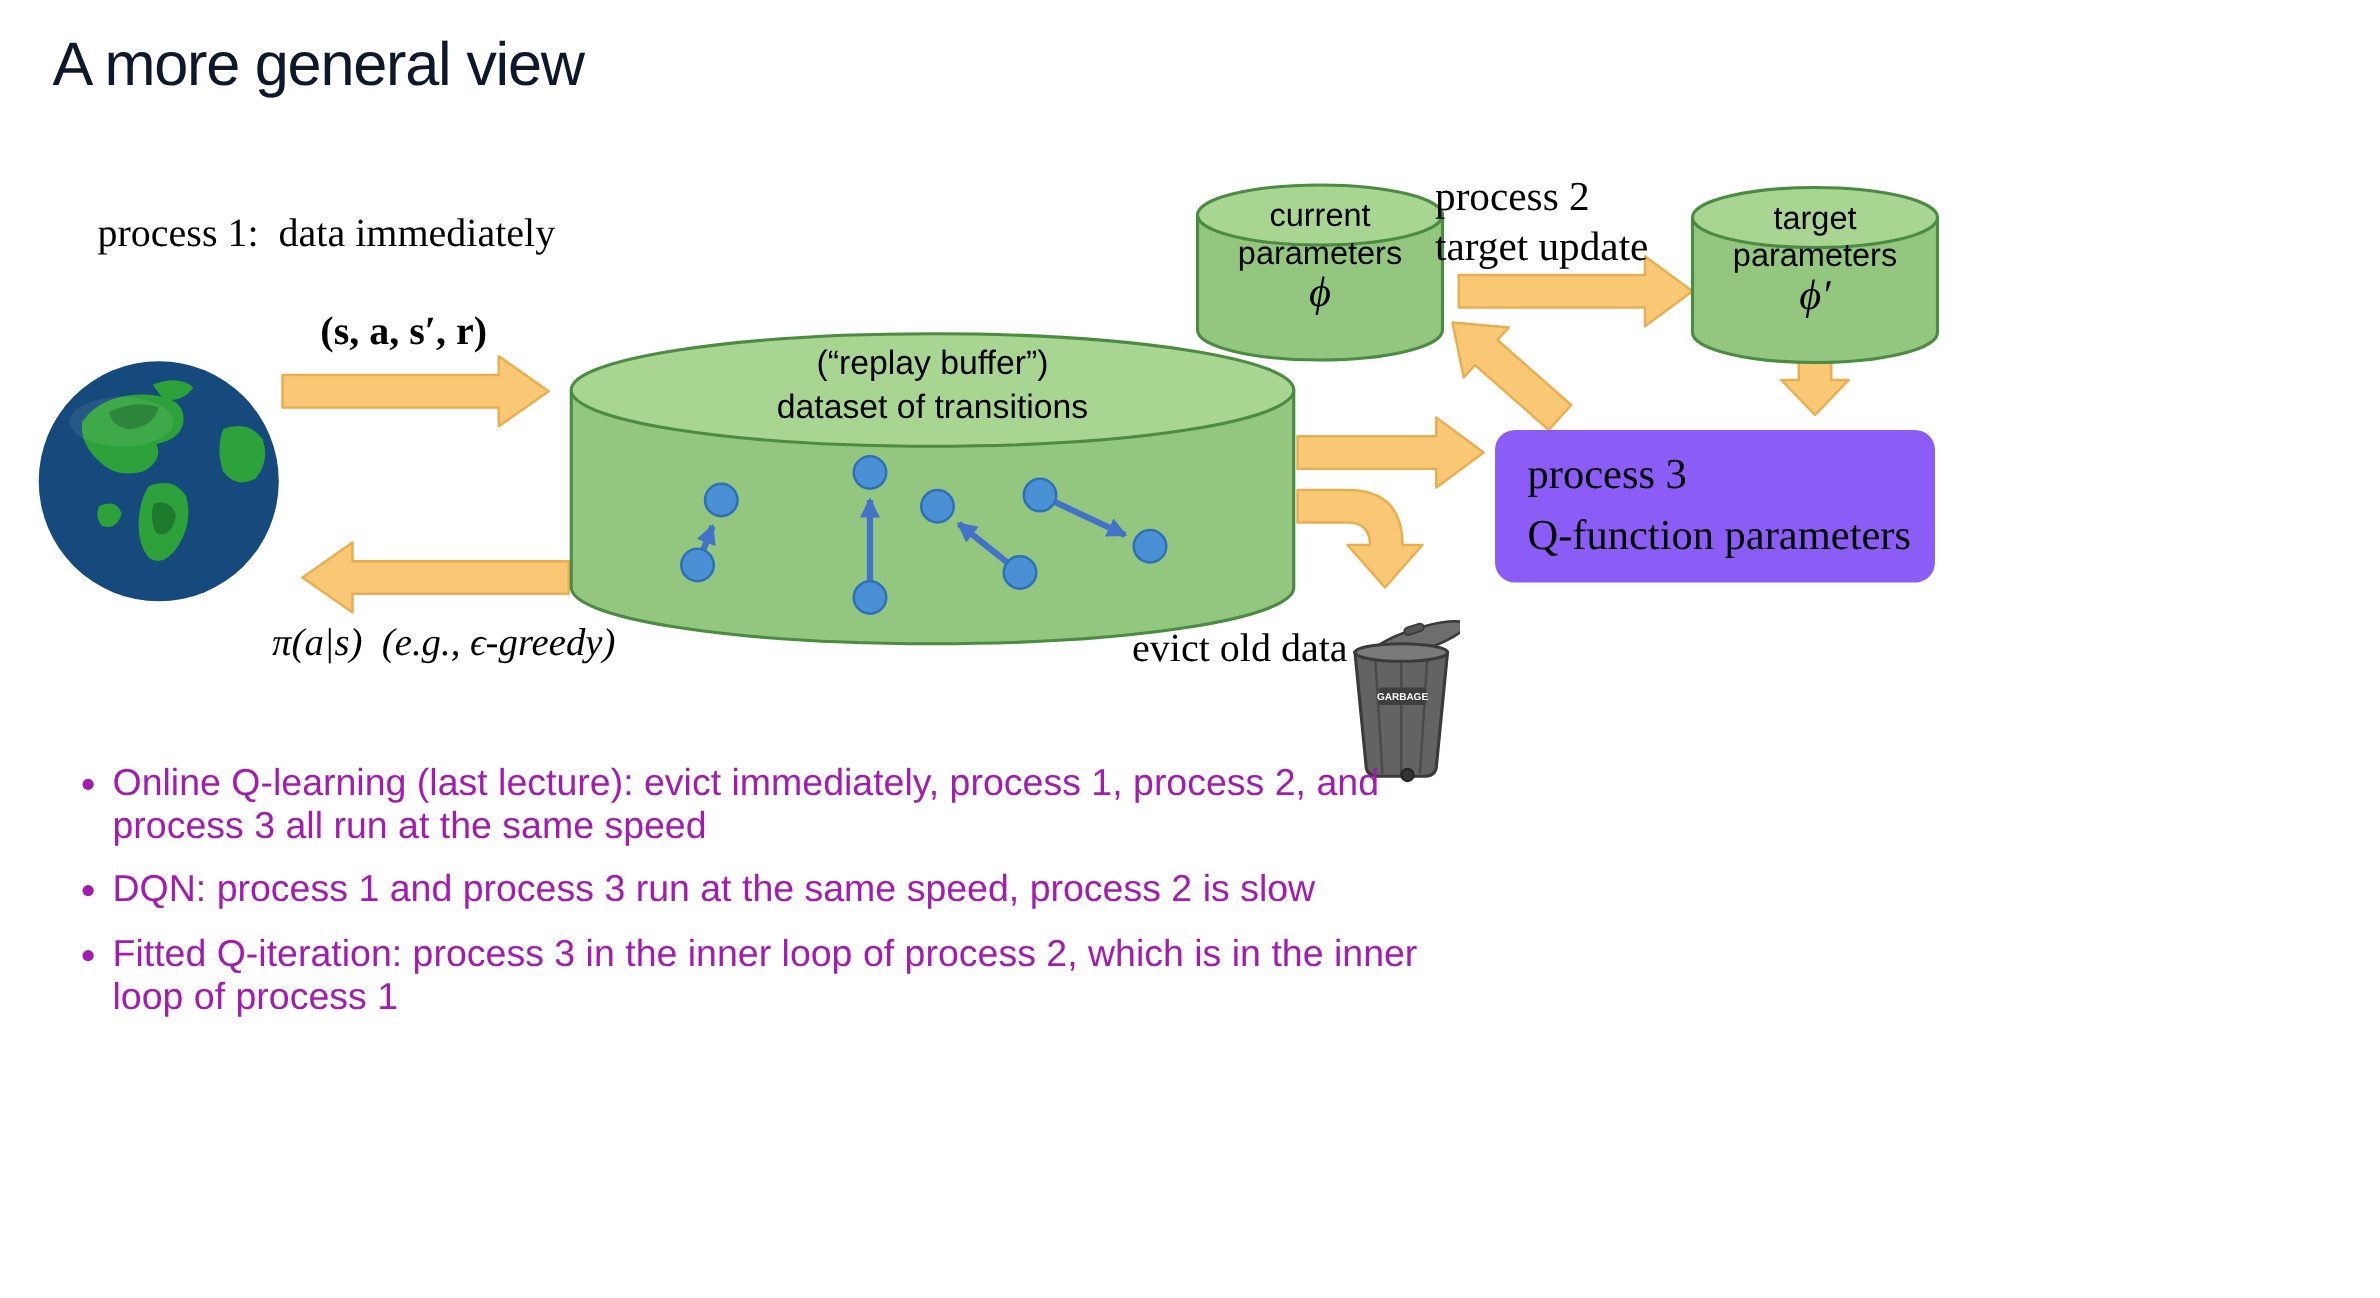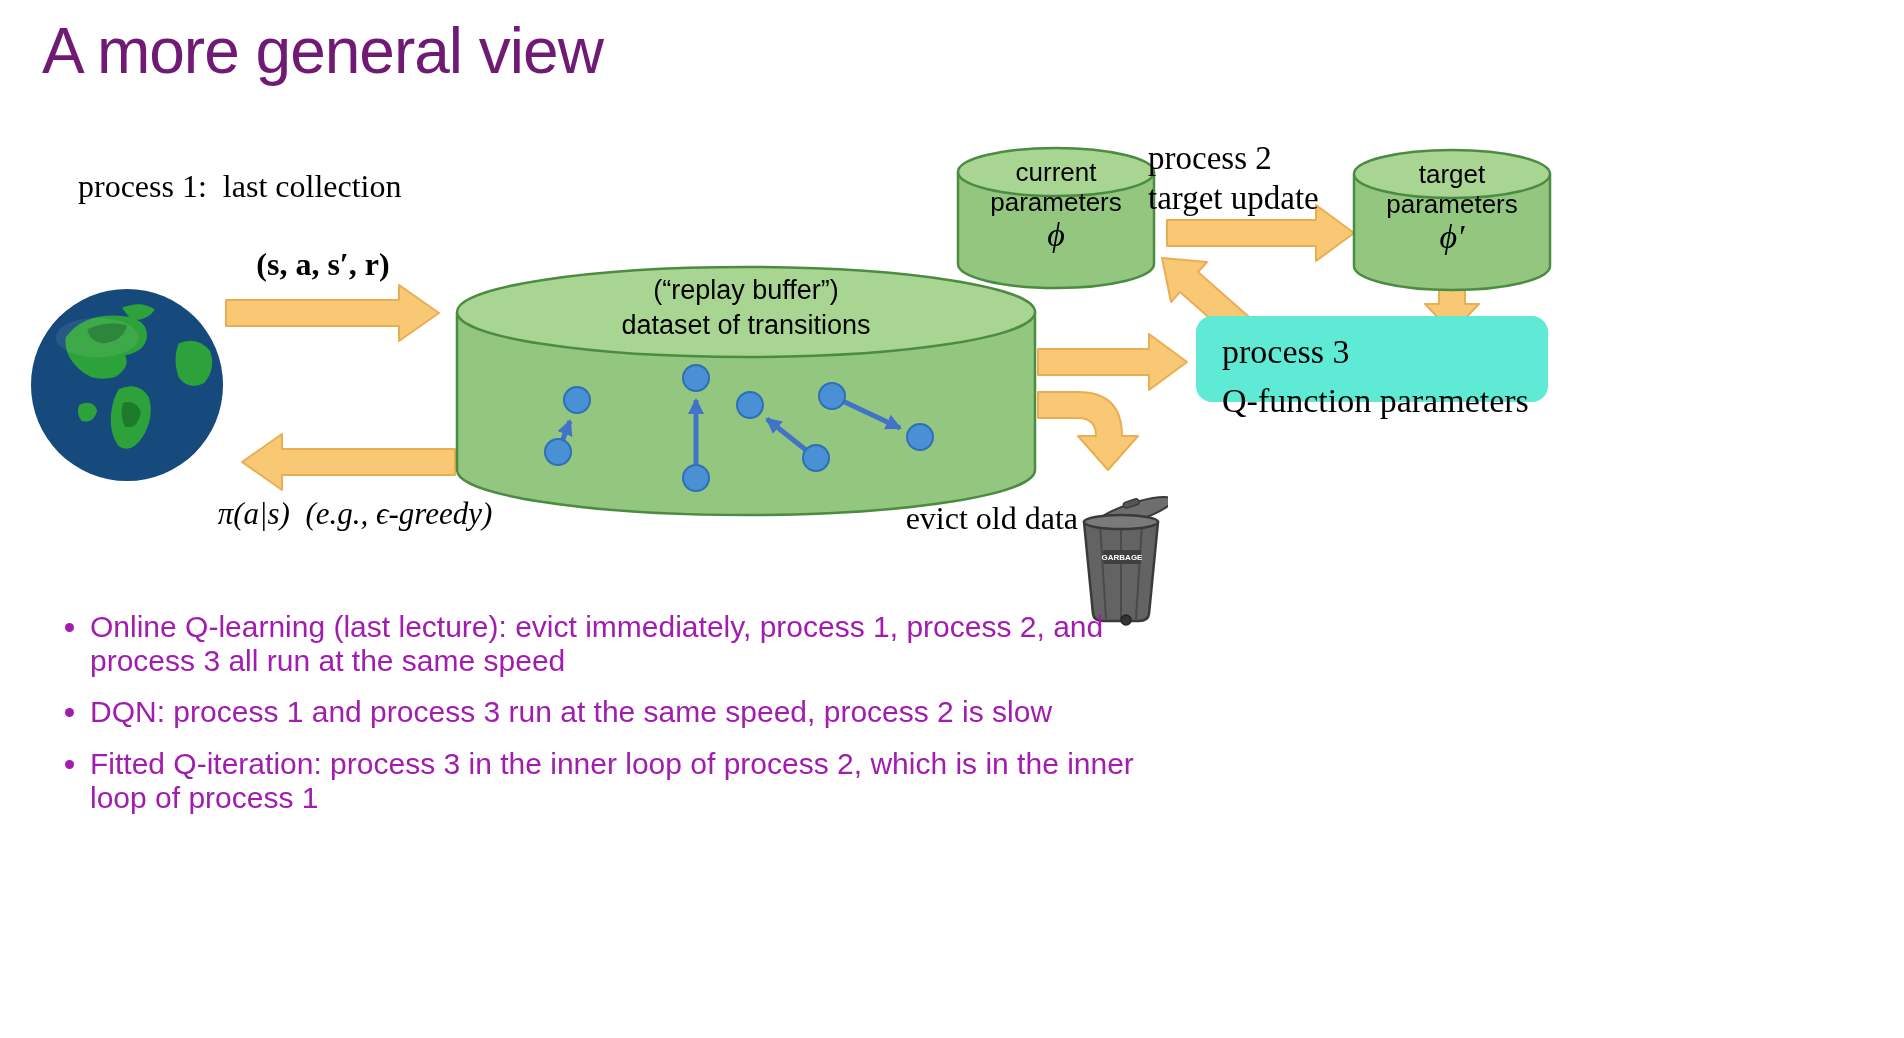--- a/index.html
+++ b/index.html
@@ -1,20 +1,20 @@
 <!DOCTYPE html>
 <html><head>
 <meta charset="utf-8">
 <style>
   html,body{margin:0;padding:0;background:#fff;}
   .slide{position:relative;width:1904px;height:1038px;background:#ffffff;overflow:hidden;
          font-family:"Liberation Sans",sans-serif;color:#000;}
   .abs{position:absolute;}
 
-  .title{left:42px;top:14px;font-size:64px;font-weight:400;color:#701a75;letter-spacing:-1px;}
+  .title{left:42px;top:24px;font-size:49px;font-weight:400;color:#0f172a;letter-spacing:-1px;}
 
   .serif{font-family:"Liberation Serif","DejaVu Serif",serif;}
   .process1{left:78px;top:168px;font-size:32px;white-space:pre;}
   .tuple{left:228px;top:246px;width:190px;text-align:center;font-size:32px;font-weight:700;}
   .policy{left:205px;top:496px;width:300px;text-align:center;font-size:31px;font-style:italic;white-space:pre;}
   .proc2label{left:1148px;top:138px;width:212px;font-size:33px;line-height:40px;}
   .evict{left:862px;top:500px;width:216px;text-align:right;font-size:32px;}
 
   .globe{left:28px;top:286px;width:198px;height:198px;}
 
@@ -23,40 +23,40 @@
                font-size:27px;line-height:35px;color:#000;}
 
   .cyl-small{width:200px;height:146px;}
   .cyl-current{left:956px;top:146px;}
   .cyl-target{left:1352px;top:148px;}
   .cyl-label{position:absolute;top:11px;left:0;width:100%;text-align:center;
              font-size:26px;line-height:30px;}
   .cyl-symbol{font-family:"Liberation Serif","DejaVu Serif",serif;font-style:italic;
               font-size:34px;line-height:36px;display:block;}
 
-  .p3box{left:1196px;top:316px;width:352px;height:86px;background:#5eead4;border-radius:16px;}
+  .p3box{left:1196px;top:344px;width:352px;height:122px;background:#8b5cf6;border-radius:16px;}
   .p3box .line{font-family:"Liberation Serif","DejaVu Serif",serif;font-size:34px;line-height:49px;
                padding-left:26px;color:#000;}
   .p3box .pad{padding-top:11px;}
 
   .trash{left:1076px;top:492px;width:92px;height:134px;}
 
   .bullets{left:56px;top:610px;width:1080px;margin:0;padding:0 0 0 34px;list-style:disc;}
   .bullets li{font-size:30px;line-height:1.14;margin-bottom:17px;max-width:1050px;color:#a21caf;}
 
   .arrow-layer{left:0;top:0;width:1904px;height:1038px;pointer-events:none;}
 </style>
 </head>
 <body>
 
 <div class="slide">
 
   <div class="abs title">A more general view</div>
 
-  <div class="abs serif process1">process 1:  last collection</div>
+  <div class="abs serif process1">process 1:  data immediately</div>
 
   <svg class="abs arrow-layer" viewBox="0 0 1904 1038">
     <g fill="#F9C875" stroke="#E9AE52" stroke-width="2" stroke-linejoin="round">
       <polygon points="226,300 399,300 399,285 439,313 399,341 399,326 226,326"></polygon>
       <polygon points="455,449 282,449 282,434 242,462 282,490 282,475 455,475"></polygon>
       <polygon points="1167,220 1316,220 1316,205 1354,233 1316,261 1316,246 1167,246"></polygon>
       <polygon points="1439,286 1465,286 1465,304 1479,304 1452,332 1425,304 1439,304"></polygon>
       <polygon points="1038,349 1149,349 1149,334 1187,362 1149,390 1149,375 1038,375"></polygon>
       <polygon points="1257,324 1198,272 1207,262 1162,258 1171,302 1180,292 1239,344"></polygon>
       <path transform="translate(1038,392)" d="M0,0 L40,0 Q84,0 84,44 L100,44 L70,78 L40,44 L58,44 Q58,26 40,26 L0,26 Z"></path>

